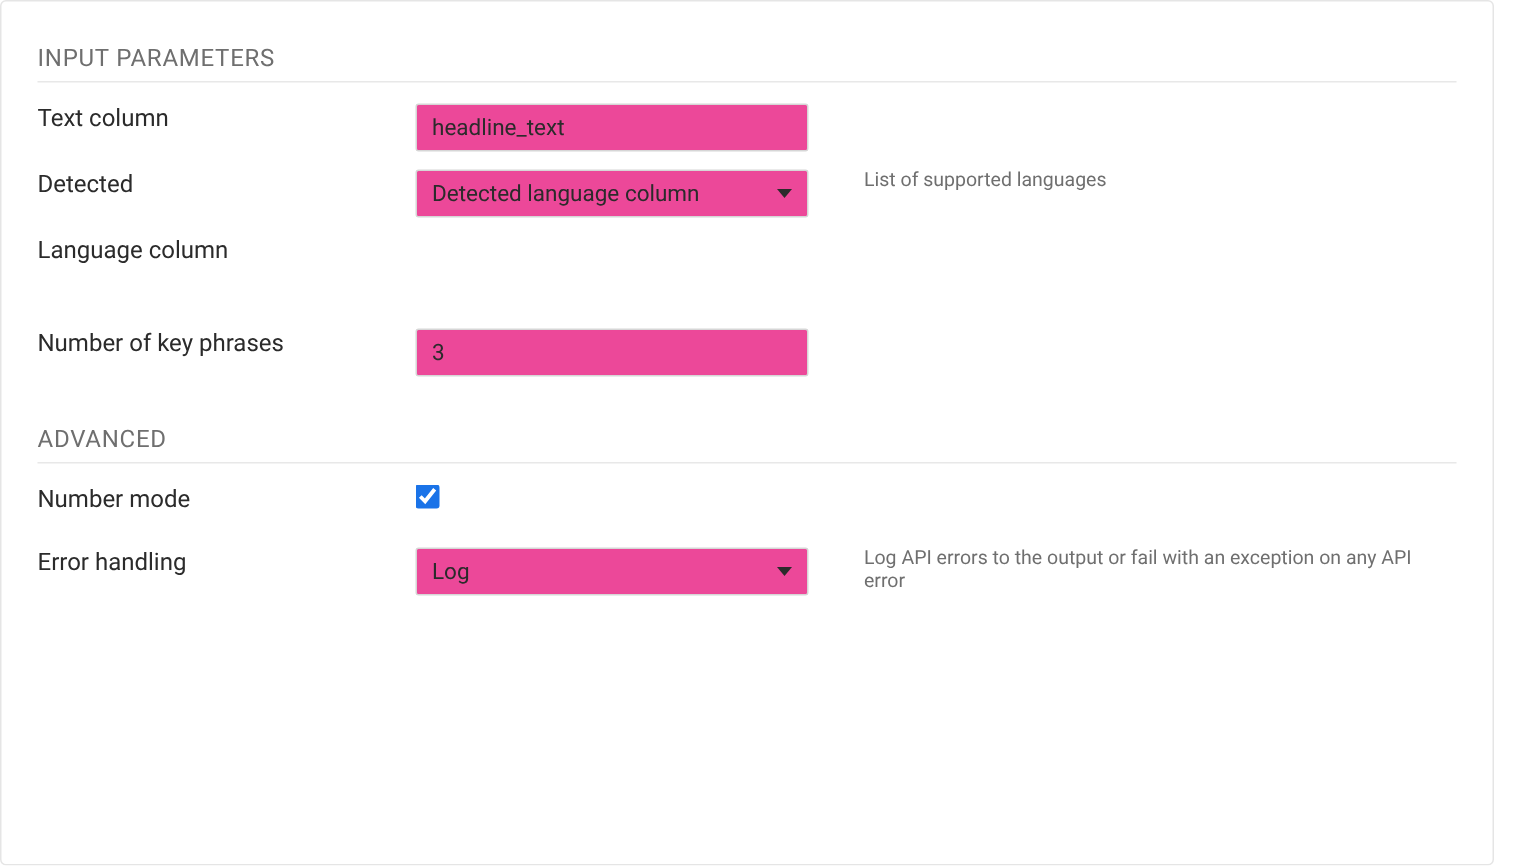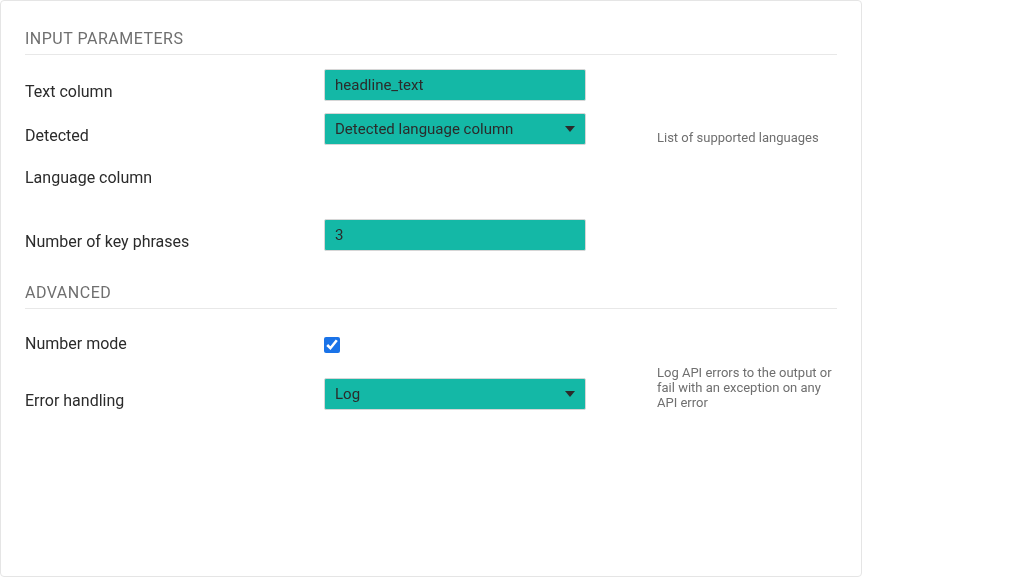--- a/index.html
+++ b/index.html
@@ -4,21 +4,21 @@
 <style>
   * { box-sizing: border-box; }
   html, body {
     margin: 0; padding: 0;
     font-family: -apple-system, BlinkMacSystemFont, "Segoe UI", Roboto, "Helvetica Neue", Arial, sans-serif;
     font-size: 15px;
     color: #2b2b2b;
     background: #fff;
   }
   .panel {
-    width: 862px;
+    width: 996px;
     height: 577px;
     border: 1px solid #e5e5e5;
     border-radius: 4px;
     padding: 28px 24px 24px 24px;
     background: #fff;
   }
   .section {
     margin-bottom: 32px;
   }
   .section:last-child { margin-bottom: 0; }
@@ -26,51 +26,50 @@
     font-size: 16px;
     letter-spacing: 0.5px;
     color: #6f6f6f;
     font-weight: 400;
     padding-bottom: 6px;
     border-bottom: 1px solid #e8e8e8;
     margin-bottom: 14px;
   }
   .form-row {
     display: flex;
-    align-items: flex-end;
+    align-items: flex-start;
     margin-bottom: 12px;
     min-height: 30px;
-    gap: 47px;
   }
   .form-label {
     width: 252px;
     flex: 0 0 252px;
     font-size: 16px;
     color: #2b2b2b;
     font-weight: 400;
   }
   .form-control-wrap {
     width: 262px;
     flex: 0 0 262px;
   }
   .help-text {
-    margin-left: 24px;
+    margin-left: 37px;
     font-size: 13px;
     color: #6f6f6f;
   }
   input[type="text"], .select-box {
     width: 100%;
     height: 32px;
     border: 1px solid #d6d6d6;
     border-radius: 2px;
     padding: 4px 10px;
     font-size: 15px;
     font-family: inherit;
     color: #2b2b2b;
-    background: #14b8a6;
+    background: #ec4899;
     outline: none;
   }
   .select-box {
     display: flex;
     align-items: center;
     justify-content: space-between;
     cursor: pointer;
     user-select: none;
   }
   .select-box .caret {

